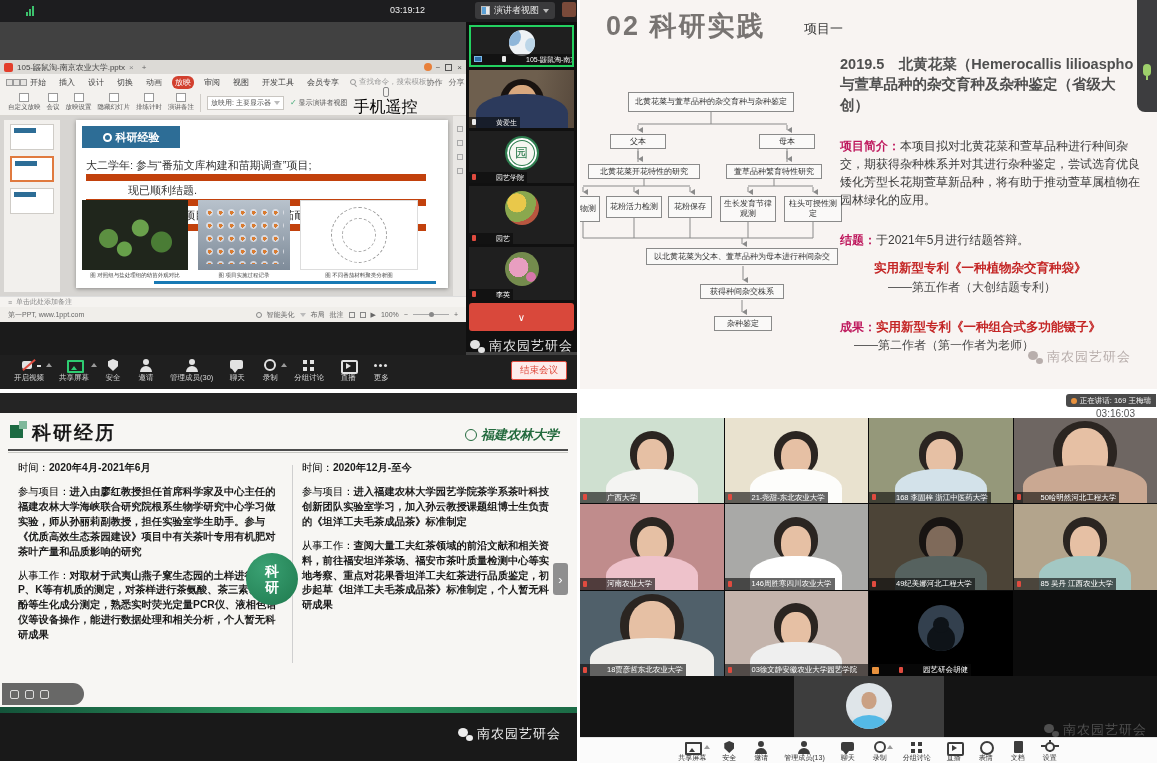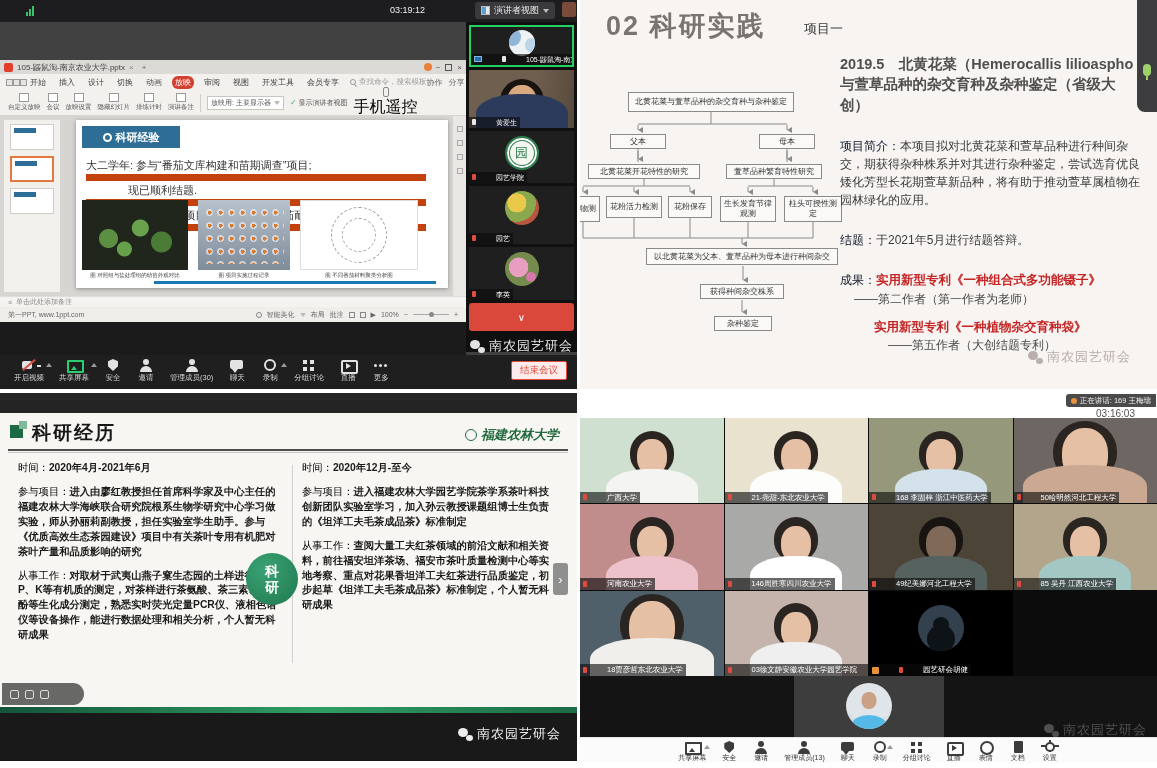--- a/index.html
+++ b/index.html
@@ -134,21 +134,21 @@
 .q2title{position:absolute;left:26px;top:8px;font-size:27px;font-weight:bold;color:#787472;letter-spacing:2px}
 .q2tag{position:absolute;left:224px;top:20px;font-size:13px;color:#3a3a3a}
 .flow{position:absolute;left:8px;top:88px;width:300px;height:255px}
 .flow svg{position:absolute;left:-30px;top:0}
 .fboxes{position:absolute;inset:0}
 .fbox{position:absolute;left:var(--x);top:var(--y);width:var(--w);height:var(--h);border:1px solid #8a8a8a;background:#faf9f8;color:#333;font-family:"Liberation Serif",serif;font-size:8px;line-height:1.2;display:flex;align-items:center;justify-content:center;text-align:center;padding:1px 2px}
 .fbox.m-clip{justify-content:flex-end;text-align:right;word-break:break-all;padding-right:3px}
 .q2right{position:absolute;left:260px;top:54px;width:302px}
 .q2h{font-size:14.5px;font-weight:bold;color:#4f4f4f;line-height:1.4}
 .q2p{margin-top:22px;font-size:12px;color:#3a3a3a;line-height:1.5}
-.q2lbl{font-weight:normal;color:#0f172a}
+.q2lbl{font-weight:bold;color:#be185d}
 .q2pat{color:#c42626;font-weight:bold;font-size:12.5px}
 .q2sub{color:#4a4a4a;font-size:12px;padding-left:14px}
 .micstrip{position:absolute;right:0;top:0;width:20px;height:112px;background:#3d3d3f;border-radius:0 0 0 8px}
 .micg{position:absolute;left:6px;top:64px;width:8px;height:12px;background:#9ed06b;border-radius:4px}
 .micg::after{content:"";position:absolute;left:3px;bottom:-4px;width:2px;height:4px;background:#9ed06b}
 .q2wm{right:26px;top:348px;color:#b8aeac}
 
 #q3{left:0;top:393px;width:577px;height:375px;background:#f7f6f3}
 .q3topband{position:absolute;left:0;top:0;width:577px;height:20px;background:#242424}
 .q3hicon{position:absolute;left:10px;top:32px;width:13px;height:13px;background:#1d6b43}
@@ -520,22 +520,22 @@
           <div class="fbox" style="--x: 58px; --y: 160px; --w: 192px; --h: 17px;">以北黄花菜为父本、萱草品种为母本进行种间杂交</div>
           <div class="fbox" style="--x: 112px; --y: 196px; --w: 84px; --h: 15px;">获得种间杂交株系</div>
           <div class="fbox" style="--x: 126px; --y: 228px; --w: 58px; --h: 15px;">杂种鉴定</div>
         </div>
     </div>
 
     <div class="q2right">
       <div class="q2h"><span>2019.5　北黄花菜（Hemerocallis lilioaspho</span><br><span>与萱草品种的杂交育种及杂种鉴定（省级大创）</span></div>
       <p class="q2p"><span class="q2lbl">项目简介：</span><span>本项目拟对北黄花菜和萱草品种进行种间杂交，期获得杂种株系并对其进行杂种鉴定，尝试选育优良矮化芳型长花期萱草新品种，将有助于推动萱草属植物在园林绿化的应用。</span></p>
       <p class="q2p"><span class="q2lbl">结题：</span><span>于2021年5月进行结题答辩。</span></p>
+      <p class="q2p" style="margin-top:10px;padding-left:34px"><span class="q2pat">实用新型专利《一种植物杂交育种袋》</span><br><span class="q2sub">——第五作者（大创结题专利）</span></p>
       <p class="q2p"><span class="q2lbl">成果：</span><span class="q2pat">实用新型专利《一种组合式多功能镊子》</span><br><span class="q2sub">——第二作者（第一作者为老师）</span></p>
-      <p class="q2p" style="margin-top:10px;padding-left:34px"><span class="q2pat">实用新型专利《一种植物杂交育种袋》</span><br><span class="q2sub">——第五作者（大创结题专利）</span></p>
     </div>
 
     <div class="micstrip">
         <span class="micg"></span>
       </div>
     <div class="wm q2wm">
         <span class="wmic"></span>
         <span>南农园艺研会</span>
       </div>
   </section>

